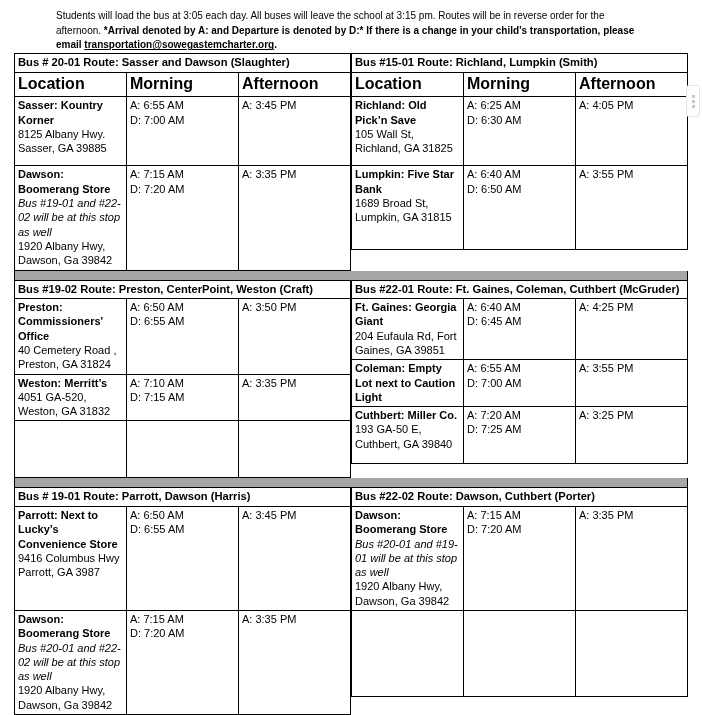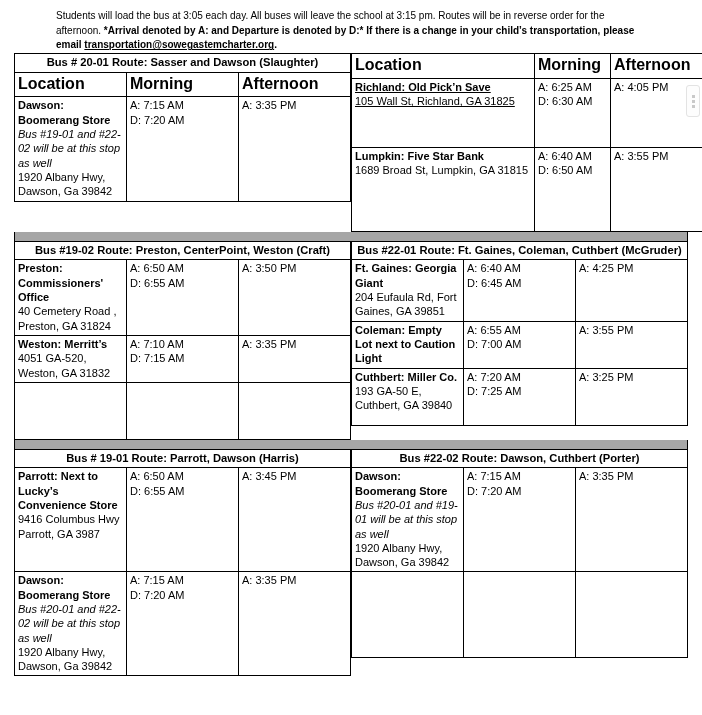--- a/index.html
+++ b/index.html
@@ -70,21 +70,21 @@
     font-size: 11px;
   }
   table.grid td {
     border: 1.1px solid #000000;
     padding: 1px 3px 2px 3px;
     vertical-align: top;
     line-height: 1.3;
   }
 
   td.route-head {
-    text-align: center;
+    text-align: left;
     font-weight: bold;
     font-size: 11.2px;
     padding: 2px 3px 3px 3px;
     white-space: nowrap;
     overflow: hidden;
   }
   td.colhead {
     font-weight: bold;
     font-size: 16px;
   }
@@ -144,44 +144,58 @@
             <tbody>
               <tr>
                 <td class="route-head" colspan="3">Bus # 20-01    Route: Sasser and Dawson (Slaughter)</td>
               </tr>
               <tr>
                 <td class="colhead" style="width: 176px;">Location</td>
                 <td class="colhead" style="width: 69px;">Morning</td>
                 <td class="colhead" style="width: 92px;">Afternoon</td>
               </tr>
               <tr>
+                <td class="loc" style="width: 176px; height: 65px;">
+                  <span class="name">Sasser: Kountry Korner</span>
+                  <span class="addr">8125 Albany Hwy. Sasser, GA 39885</span>
+                </td>
+                <td class="time" style="width: 69px;">
+                  <span>A: 6:55 AM</span>
+                  <span>D: 7:00 AM</span>
+                </td>
+                <td class="time" style="width: 92px;">A: 3:45 PM</td>
+              </tr>
+              <tr>
                 <td class="loc" style="width: 176px; height: 80px;">
                   <span class="name">Dawson: Boomerang Store</span>
                   <span class="note">Bus #19-01 and #22-02 will be at this stop as well</span>
                   <span class="addr">1920 Albany Hwy, Dawson, Ga 39842</span>
                 </td>
                 <td class="time" style="width: 69px;">
                   <span>A: 7:15 AM</span>
                   <span>D: 7:20 AM</span>
                 </td>
                 <td class="time" style="width: 92px;">A: 3:35 PM</td>
               </tr>
             </tbody>
           </table>
         </div>
         <div class="half">
           <table class="grid">
             <tbody>
               <tr>
+                <td class="route-head" colspan="3">Bus #15-01     Route: Richland, Lumpkin (Smith)</td>
+              </tr>
+              <tr>
                 <td class="colhead" style="width: 176px;">Location</td>
                 <td class="colhead" style="width: 69px;">Morning</td>
                 <td class="colhead" style="width: 92px;">Afternoon</td>
               </tr>
               <tr>
-                <td class="loc" style="width: 176px; height: 65px; text-decoration: underline;">
+                <td class="loc" style="width: 176px; height: 65px;">
                   <span class="name">Richland: Old Pick’n Save</span>
                   <span class="addr">105 Wall St, Richland, GA 31825</span>
                 </td>
                 <td class="time" style="width: 69px;">
                   <span>A: 6:25 AM</span>
                   <span>D: 6:30 AM</span>
                 </td>
                 <td class="time" style="width: 92px;">A: 4:05 PM</td>
               </tr>
               <tr>

